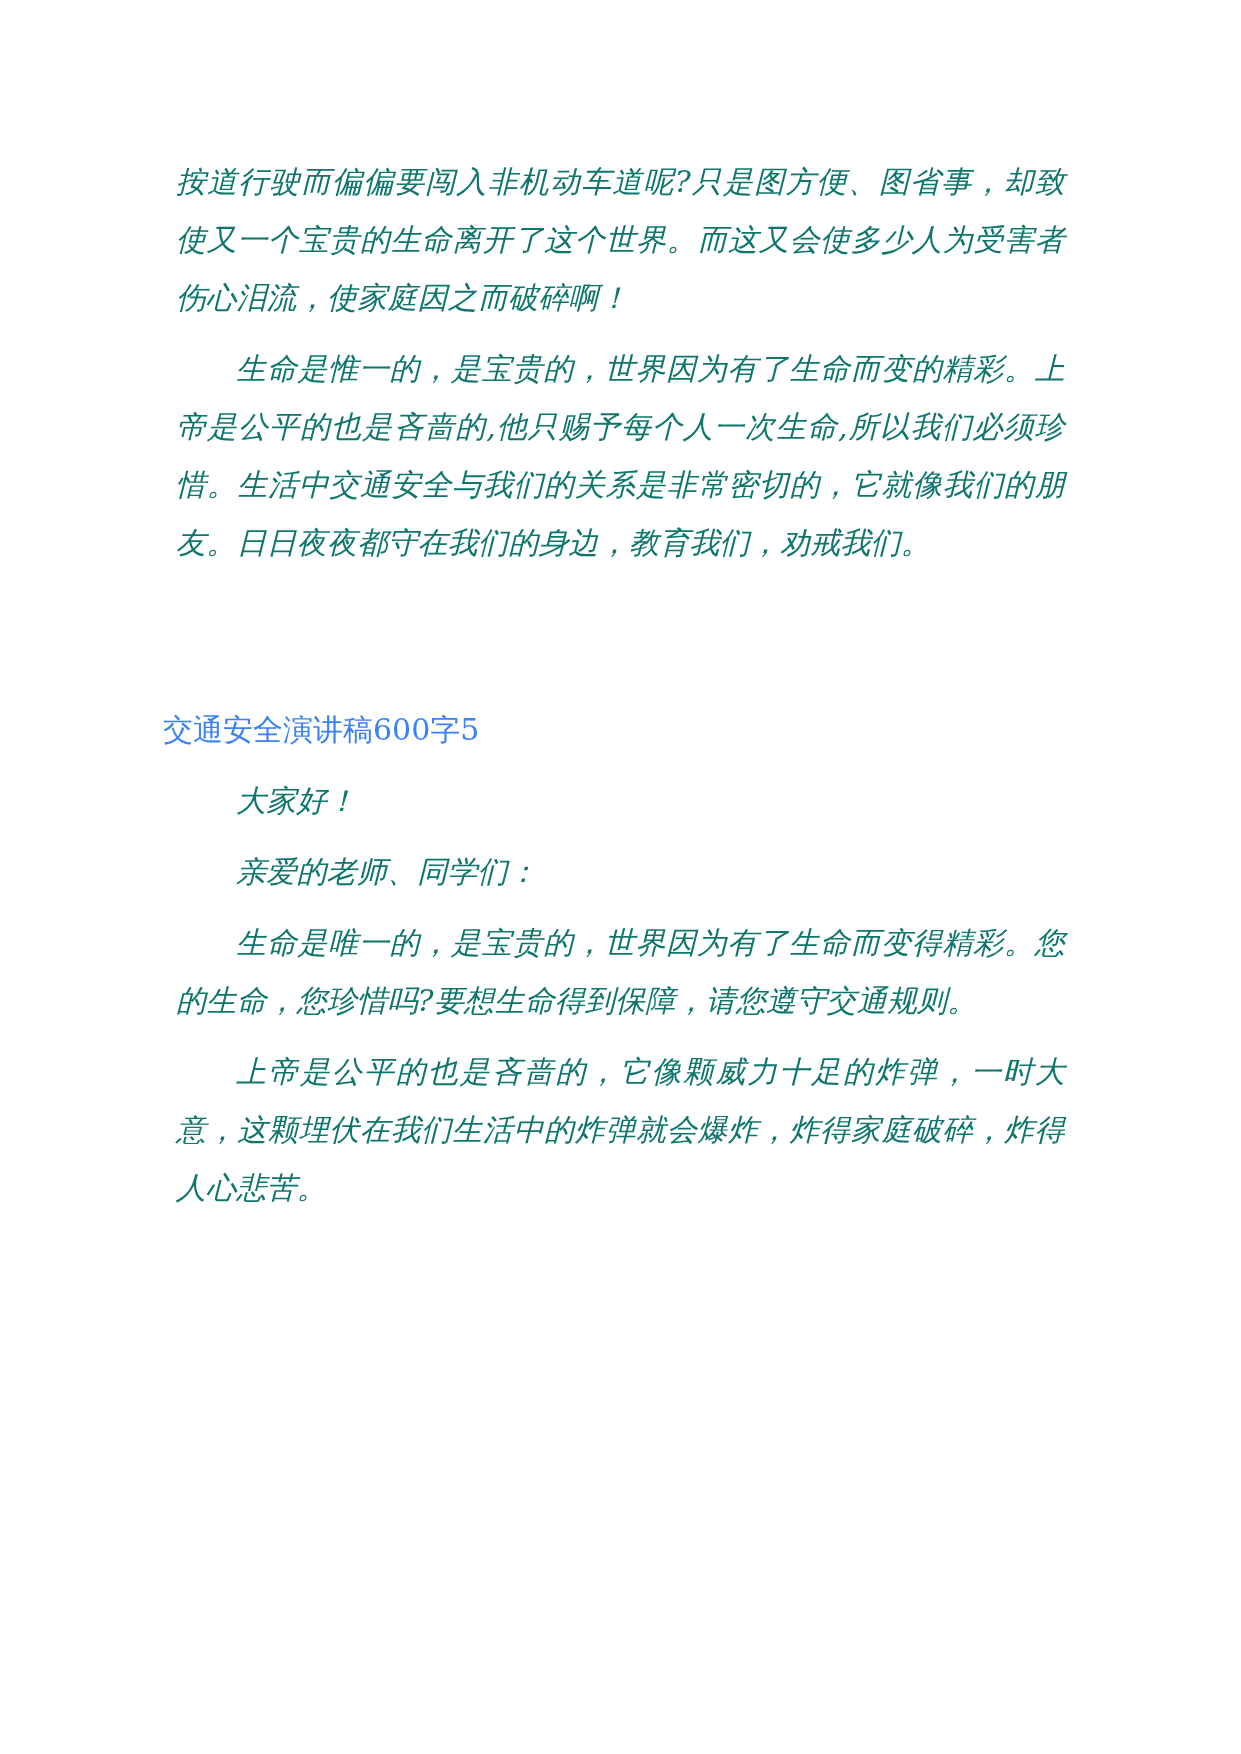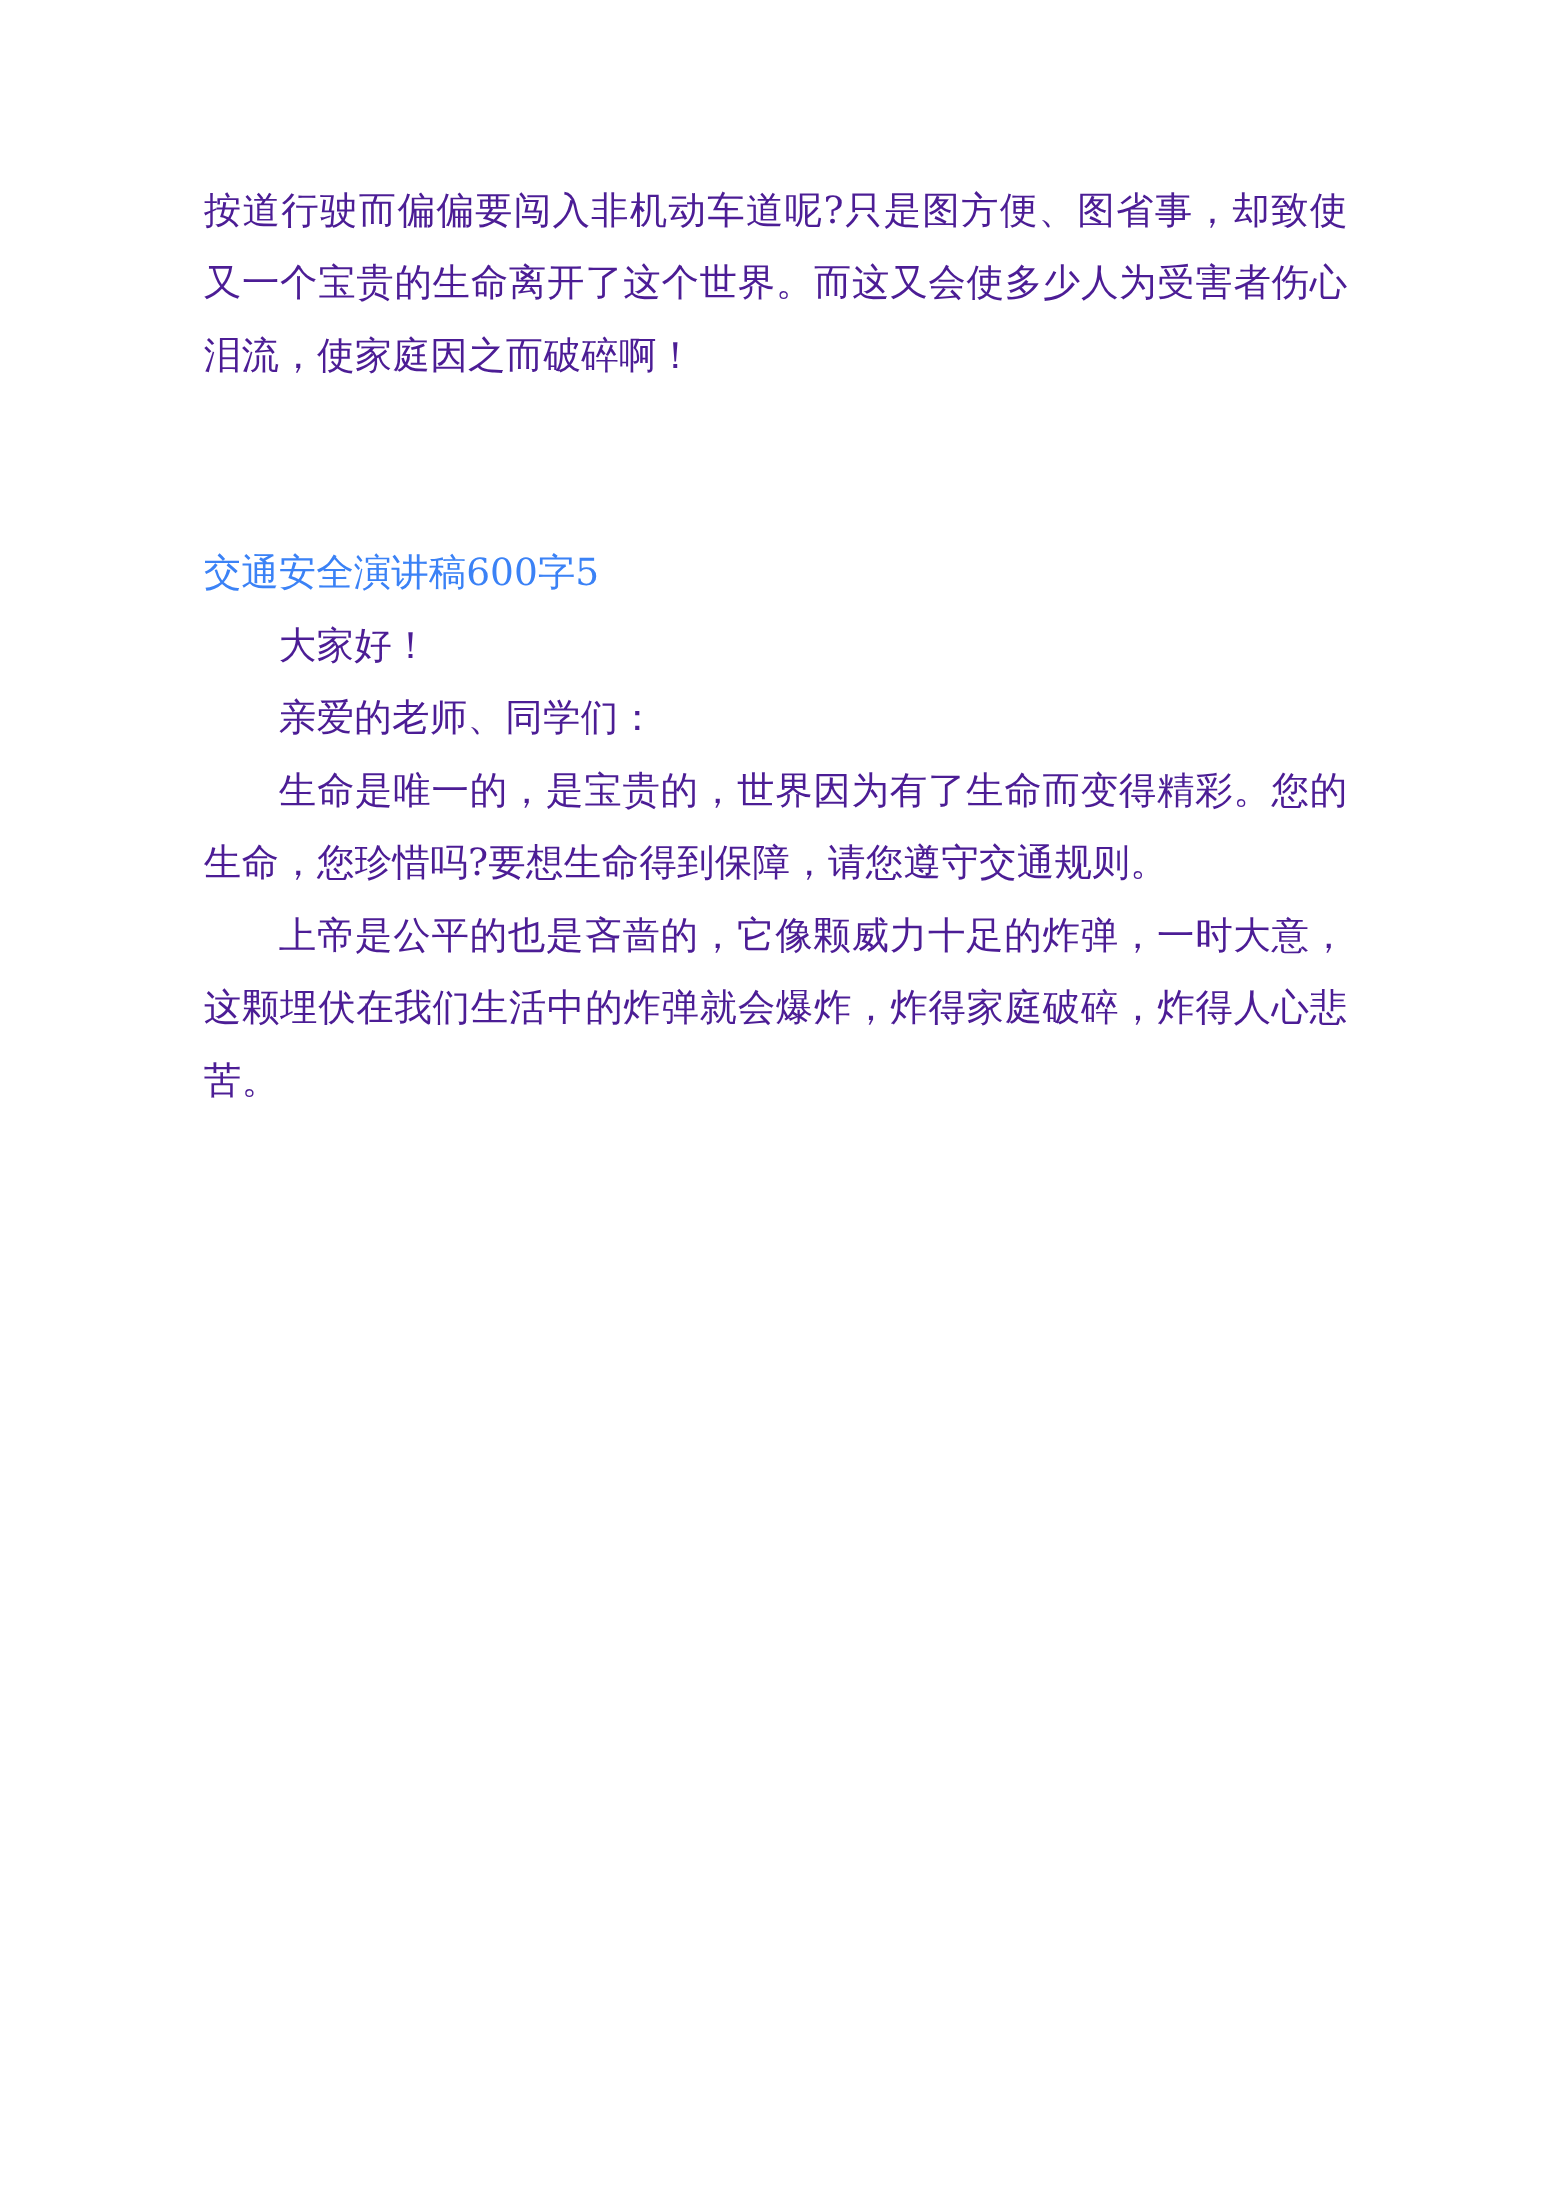--- a/index.html
+++ b/index.html
@@ -16,27 +16,28 @@
     overflow: hidden;
     font-family: "DejaVu Serif", "Liberation Serif", serif;
   }
   .content {
     position: absolute;
     left: 163px;
     top: 140px;
     width: 915px;
   }
   p.para {
-    margin: 0;
+    margin: 13px;
     font-size: 30px;
     line-height: 58px;
-    color: #4c1d95;
+    color: #0f766e;
     text-align: justify;
     text-justify: inter-ideograph;
     letter-spacing: 0.2px;
+    font-style: italic;
   }
   p.indent {
     text-indent: 2em;
   }
   p.heading {
     margin: 0;
     font-size: 30px;
     line-height: 58px;
     color: #3b82f6;
   }
@@ -47,20 +48,21 @@
 </head>
 <body>
 
 <div class="page">
   <div class="content">
 
     <p class="para">按道行驶而偏偏要闯入非机动车道呢?只是图方便、图省事，却致使又一个宝贵的生命离开了这个世界。而这又会使多少人为受害者伤心泪流，使家庭因之而破碎啊！</p>
 
 
 
+    <p class="para indent">生命是惟一的，是宝贵的，世界因为有了生命而变的精彩。上帝是公平的也是吝啬的,他只赐予每个人一次生命,所以我们必须珍惜。生活中交通安全与我们的关系是非常密切的，它就像我们的朋友。日日夜夜都守在我们的身边，教育我们，劝戒我们。</p>
 
     <div class="gap-big"></div>
 
     <p class="heading">交通安全演讲稿600字5</p>
 
     <p class="para indent">大家好！</p>
 
     <p class="para indent">亲爱的老师、同学们：</p>
 
     <p class="para indent">生命是唯一的，是宝贵的，世界因为有了生命而变得精彩。您的生命，您珍惜吗?要想生命得到保障，请您遵守交通规则。</p>

